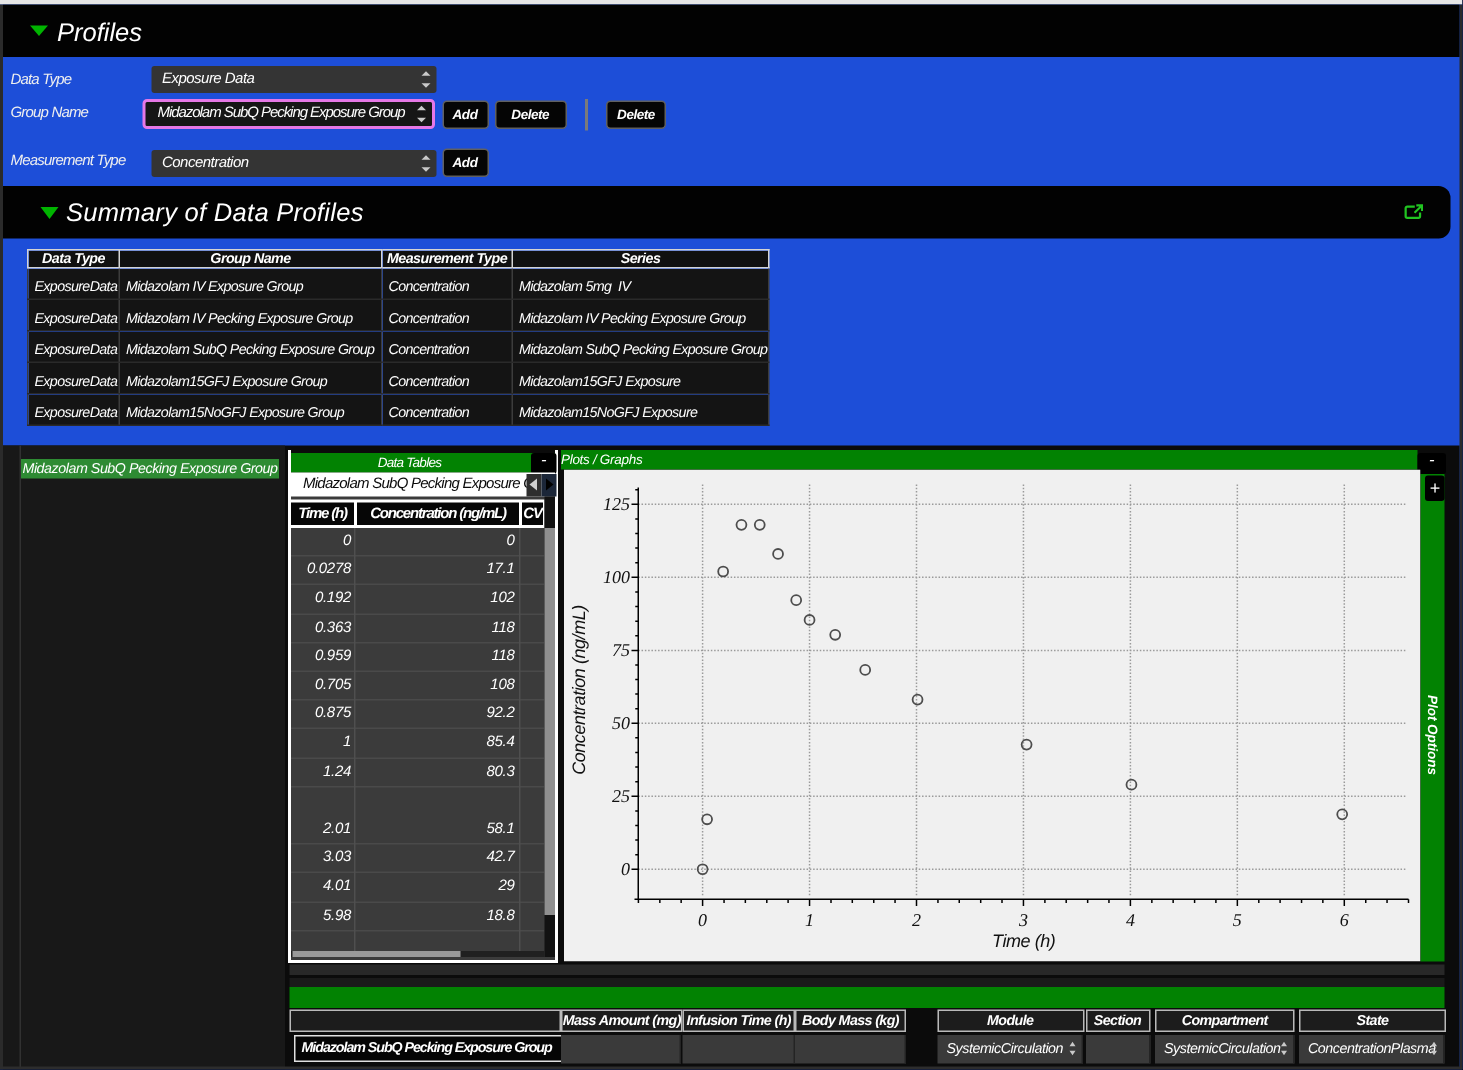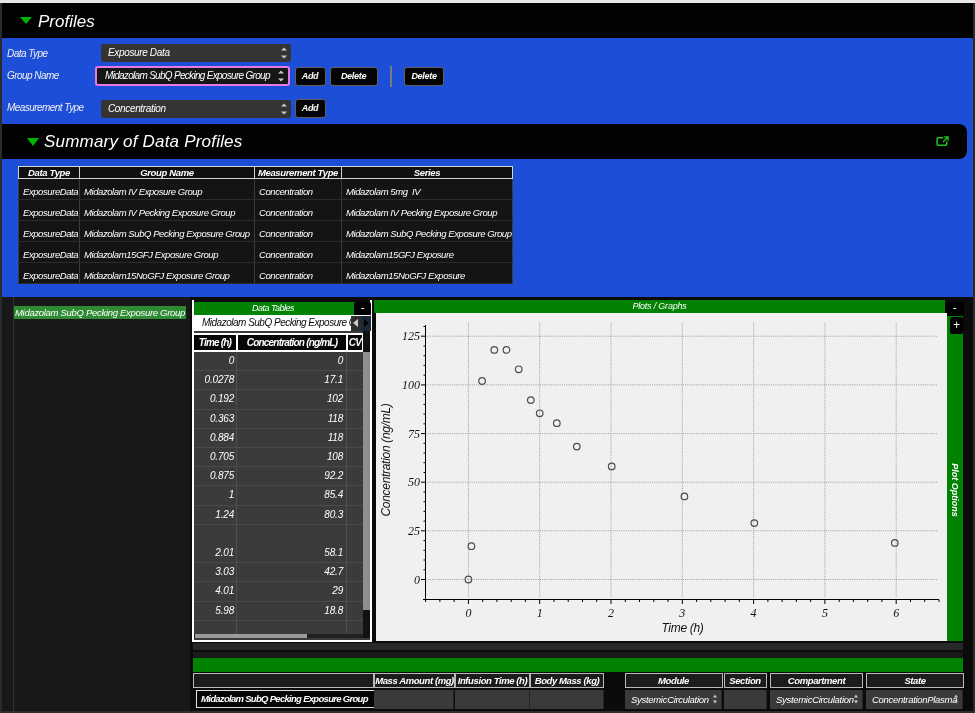--- a/index.html
+++ b/index.html
@@ -158,21 +158,21 @@
         </div>
       <div class="dtr" style="top:38.4px">
           <span class="c1">0.192</span>
           <span class="c2">102</span>
         </div>
       <div class="dtr" style="top:57.6px">
           <span class="c1">0.363</span>
           <span class="c2">118</span>
         </div>
       <div class="dtr" style="top:76.8px">
-          <span class="c1">0.884</span>
+          <span class="c1">0.959</span>
           <span class="c2">118</span>
         </div>
       <div class="dtr" style="top:96px">
           <span class="c1">0.705</span>
           <span class="c2">108</span>
         </div>
       <div class="dtr" style="top:115.2px">
           <span class="c1">0.875</span>
           <span class="c2">92.2</span>
         </div>
@@ -206,21 +206,21 @@
 
     <div class="abs" style="left:169px;top:31px;width:7px;height:307px;background:#121212;"></div>
     <div class="abs" style="left:169px;top:52px;width:7px;height:258px;background:#8f8f8f;"></div>
 
     <div class="abs" style="left:0;top:334px;width:169px;height:4px;background:#202020;"></div>
     <div class="abs" style="left:1px;top:334px;width:112px;height:4px;background:#9a9a9a;"></div>
   </div>
 
   <div id="plotpanel" class="abs" style="left:374px;top:300px;width:590px;height:341px;">
     <div class="abs" style="left:0;top:0;width:571px;height:13px;background:#028202;">
-      <div style="width:571px;text-align:center;font-size:9px;letter-spacing:-0.2px;line-height:13px;color:#fff;">Plots / Graphs</div>
+      <div style="width:571px;text-align:left;font-size:9px;letter-spacing:-0.2px;line-height:13px;color:#fff;">Plots / Graphs</div>
     </div>
     <div class="abs" style="left:573px;top:16px;width:16px;height:325px;background:#028202;">
       <div class="abs" style="left:3px;top:174px;font-size:9px;font-weight:700;color:#fff;white-space:nowrap;writing-mode:vertical-rl;transform:translateY(-50%);">Plot Options</div>
     </div>
     <div class="abs" style="left:571px;top:2px;width:19px;height:14px;background:#000;border-radius:2px;color:#fff;text-align:center;font-size:11px;line-height:11px;">-</div>
     <svg class="abs" style="left:2px;top:13px;" width="571" height="328" viewBox="0 0 571 328">
     <rect x="0" y="0" width="571" height="328" fill="#f0f0f0"></rect>
     <path d="M92.4 10 V284.5 M163.7 10 V284.5 M235.0 10 V284.5 M306.3 10 V284.5 M377.6 10 V284.5 M448.9 10 V284.5 M520.2 10 V284.5 M49.5 266.5 H562 M49.5 217.8 H562 M49.5 169.2 H562 M49.5 120.6 H562 M49.5 71.9 H562 M49.5 23.2 H562" stroke="#9a9a9a" stroke-width="1" stroke-dasharray="1 1.2" fill="none"></path>
     <path d="M49.6 286.5 V289 M63.9 286.5 V289 M78.1 286.5 V289 M106.7 286.5 V289 M120.9 286.5 V289 M135.2 286.5 V289 M149.4 286.5 V289 M178.0 286.5 V289 M192.2 286.5 V289 M206.5 286.5 V289 M220.7 286.5 V289 M249.3 286.5 V289 M263.5 286.5 V289 M277.8 286.5 V289 M292.0 286.5 V289 M320.6 286.5 V289 M334.8 286.5 V289 M349.1 286.5 V289 M363.3 286.5 V289 M391.9 286.5 V289 M406.1 286.5 V289 M420.4 286.5 V289 M434.6 286.5 V289 M463.2 286.5 V289 M477.4 286.5 V289 M491.7 286.5 V289 M505.9 286.5 V289 M534.5 286.5 V289 M548.7 286.5 V289 M563.0 286.5 V289 M47.5 256.8 H49.5 M47.5 247.0 H49.5 M47.5 237.3 H49.5 M47.5 227.6 H49.5 M47.5 208.1 H49.5 M47.5 198.4 H49.5 M47.5 188.7 H49.5 M47.5 178.9 H49.5 M47.5 159.5 H49.5 M47.5 149.7 H49.5 M47.5 140.0 H49.5 M47.5 130.3 H49.5 M47.5 110.8 H49.5 M47.5 101.1 H49.5 M47.5 91.4 H49.5 M47.5 81.6 H49.5 M47.5 62.2 H49.5 M47.5 52.4 H49.5 M47.5 42.7 H49.5 M47.5 33.0 H49.5 M47.5 13.5 H49.5" stroke="#000" stroke-width="1" fill="none"></path>
     <path d="M92.4 286.5 V291 M163.7 286.5 V291 M235.0 286.5 V291 M306.3 286.5 V291 M377.6 286.5 V291 M448.9 286.5 V291 M520.2 286.5 V291 M45 266.5 H49.5 M45 217.8 H49.5 M45 169.2 H49.5 M45 120.6 H49.5 M45 71.9 H49.5 M45 23.2 H49.5" stroke="#000" stroke-width="1" fill="none"></path>

